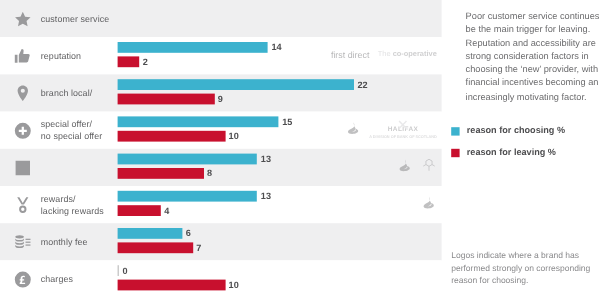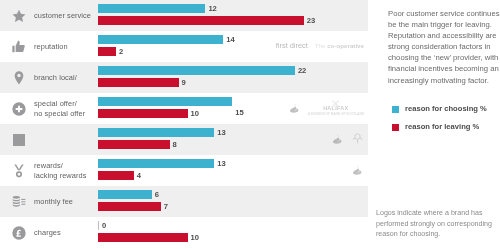--- a/index.html
+++ b/index.html
@@ -60,21 +60,21 @@
   }
   .logo-halifax .tiny{font-size:3.2px;letter-spacing:0;color:#c2c2c4;display:block;}
 
   
   .side{position:absolute;left:376px;top:0;width:124px;height:249px;}
   .blurb{
     position:absolute;left:12px;top:8px;width:124px;
     font-size:7.7px;line-height:11.1px;color:#6b6b6d;
   }
   .legend{position:absolute;left:0;top:104px;width:124px;}
-  .legend-item{display:flex;align-items:flex-end;margin-bottom:9px;margin-left:16px;}
+  .legend-item{display:flex;align-items:flex-end;margin-bottom:9px;}
   .swatch{width:7px;height:7px;margin-right:6px;flex:none;}
   .swatch.choose{background:#3cb2ce;}
   .swatch.leave{background:#c8102e;}
   .legend-label{font-size:7.6px;font-weight:bold;color:#4d4d4f;}
   .footnote{
     position:absolute;left:0;top:208px;width:124px;
     font-size:7.1px;line-height:10.6px;color:#8a8a8c;
   }
 </style>
 </head>
@@ -84,26 +84,20 @@
 
   <div class="chart" id="chart">
       <div class="row shaded" style="top: 0px;">
         <div class="icon-cell">
           <svg width="16" height="16" viewBox="0 0 24 24">
             <path class="ico" d="M12 2.6l2.9 6.2 6.8.8-5 4.6 1.3 6.7L12 17.6 6 20.9l1.3-6.7-5-4.6 6.8-.8z"></path>
           </svg>
         </div>
         <div class="label">
           <span>customer service</span>
-        </div>
-        <div class="bars">
-          <div class="bar choose" style="left: 0px; width: 107.4px;"></div>
-          <span class="val choose" style="left: 110.4px;">12</span>
-          <div class="bar leave" style="left: 0px; width: 205.85px;"></div>
-          <span class="val leave" style="left: 208.85px;">23</span>
         </div>
       </div>
       <div class="row plain" style="top: 31px;">
         <div class="icon-cell">
           <svg width="16" height="16" viewBox="0 0 24 24">
             <path class="ico" d="M2 10h3.4v10H2zM7 10.2l3.6-7.4c1.5-.2 2.6.8 2.4 2.3L12.6 9H19c1.1 0 1.9 1 1.6 2l-1.9 7c-.2.9-1 1.5-1.9 1.5H7z"></path>
           </svg>
         </div>
         <div class="label">
           <span>reputation</span>
@@ -148,21 +142,21 @@
           <svg width="16" height="16" viewBox="0 0 24 24">
             <path class="ico" d="M12 2a10 10 0 100 20 10 10 0 000-20zm5 11.4h-3.6V17h-2.8v-3.6H7v-2.8h3.6V7h2.8v3.6H17z"></path>
           </svg>
         </div>
         <div class="label">
           <span>special offer/</span>
           <span>no special offer</span>
         </div>
         <div class="bars">
           <div class="bar choose" style="left: 0px; width: 134.25px;"></div>
-          <span class="val choose" style="left: 137.25px; margin-top: 11px;">15</span>
+          <span class="val choose" style="left: 137.25px;">15</span>
           <div class="bar leave" style="left: 0px; width: 89.5px;"></div>
           <span class="val leave" style="left: 92.5px;">10</span>
         </div>
         <div class="logos">
           <div class="logo"><svg width="13" height="13" viewBox="0 0 24 24">
               <g fill="#8d8d8f">
                 <path d="M12 3.5c1.6 2.6 2 4.9.9 6.8-1.2 2.1-5.3 3.2-7.6 5.1-1.4 1.1-1.9 2.4-1.5 3.6.5 1.4 2.6 2.5 6.2 2.5 5.3 0 9.4-1.9 9.4-4.4 0-1.8-1.8-3-4.6-4.1.9 1.3 1.2 2.4.7 3.3-.7 1.2-3.3 1.9-5.7 2.5 2.1-1.3 4.6-2.5 5.2-4.2.5-1.3-.2-2.8-1.5-4.5L12 3.5z"></path>
               </g>
             </svg></div>
           <div class="logo">

